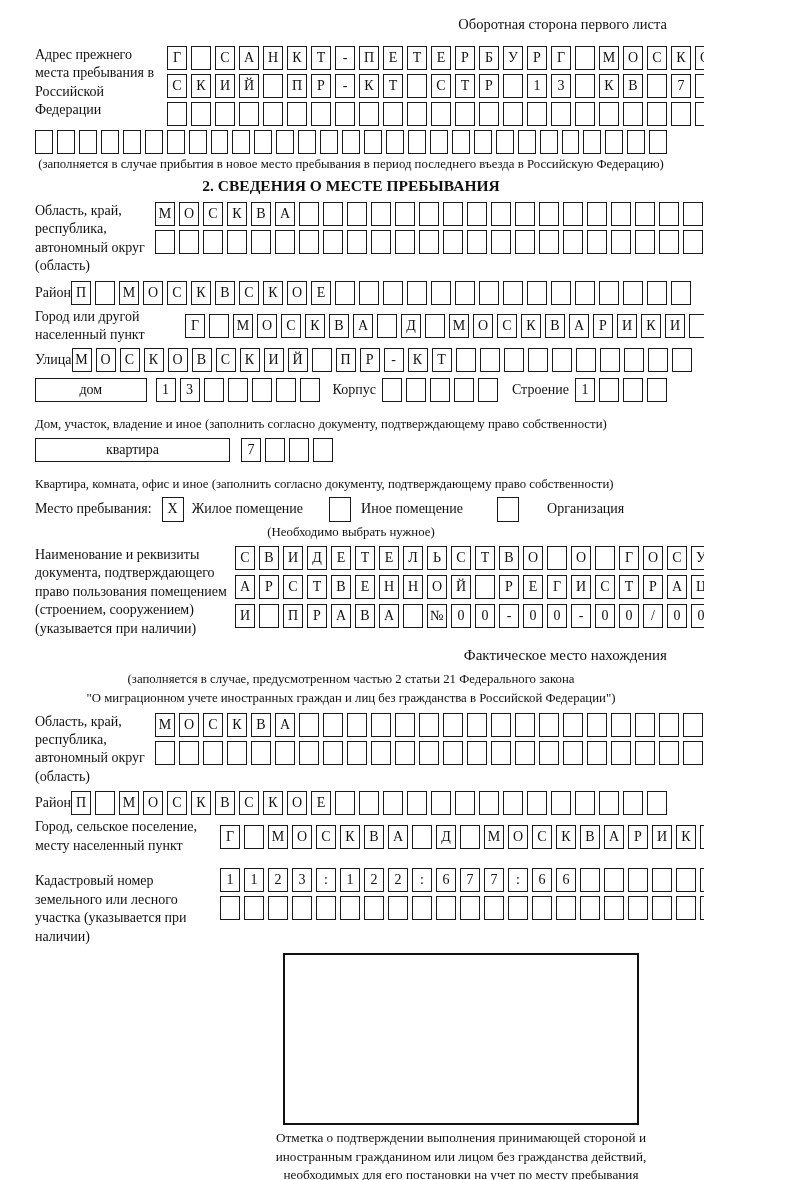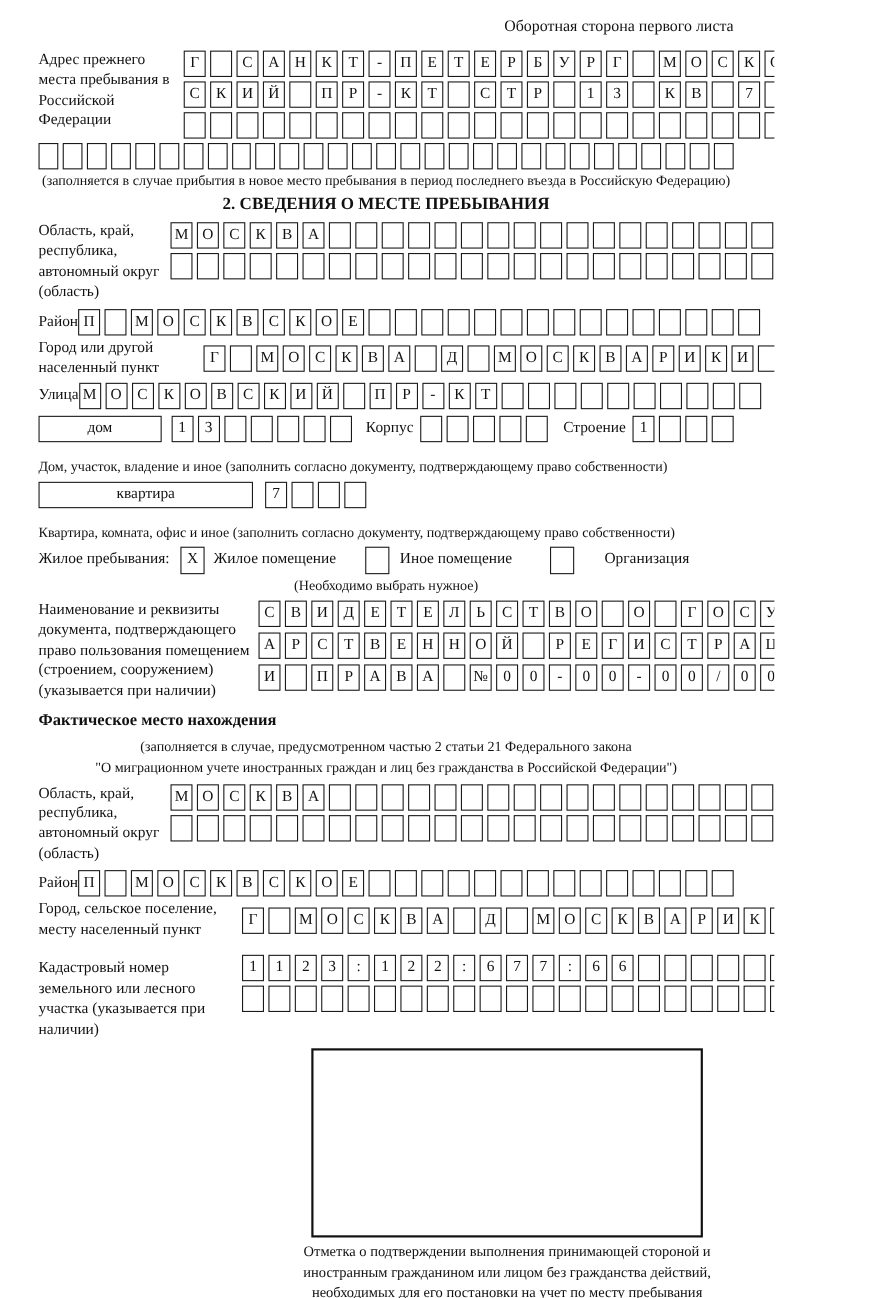--- a/index.html
+++ b/index.html
@@ -34,21 +34,21 @@
   }
   .house-row{display:flex;align-items:center;margin-top:6px;}
   .inline-lab{font-size:14px;}
   .chk{
     box-sizing:content-box;width:20px;height:23px;border:1.6px solid #1a1a1a;background:#fff;
     display:flex;align-items:center;justify-content:center;font-size:14px;
   }
   .stay-row{display:flex;align-items:center;margin-top:5px;}
   .left-note{font-size:12.8px;margin-top:15px;}
   .doc-block{display:flex;align-items:flex-start;margin-top:6px;}
-  .actual-head{text-align:left;font-size:15px;font-weight:bold;margin:9px 0 6px 0;}
+  .actual-head{text-align:right;font-size:15px;font-weight:normal;margin:9px 0 6px 0;}
   .actual-note{text-align:center;font-size:12.8px;line-height:1.5;}
   .bottom-block{margin-left:auto;width:412px;margin-top:7px;display:flex;flex-direction:column;align-items:center;}
   .stamp-box{box-sizing:border-box;width:356px;height:172px;border:2px solid #111;background:#fff;}
   .stamp-note{margin-top:4px;font-size:13.2px;line-height:1.4;text-align:center;width:412px;}
 </style>
 </head>
 <body>
 
 <div class="page">
 
@@ -361,21 +361,21 @@
     <div class="cells left" style="margin-left:11px;">
         <span class="cell">7</span>
         <span class="cell"></span>
         <span class="cell"></span>
         <span class="cell"></span>
       </div>
   </div>
   <div class="left-note">Квартира, комната, офис и иное (заполнить согласно документу, подтверждающему право собственности)</div>
 
   <div class="stay-row">
-    <div class="inline-lab">Жилое пребывания:</div>
+    <div class="inline-lab">Место пребывания:</div>
     <div class="chk" style="margin-left:10px;">X</div>
     <div class="inline-lab" style="margin-left:8px;">Жилое помещение</div>
     <div class="chk" style="margin-left:26px;"></div>
     <div class="inline-lab" style="margin-left:10px;">Иное помещение</div>
     <div class="chk" style="margin-left:34px;"></div>
     <div class="inline-lab" style="margin-left:28px;">Организация</div>
   </div>
   <div class="center-note">(Необходимо выбрать нужное)</div>
 
   <div class="doc-block">

